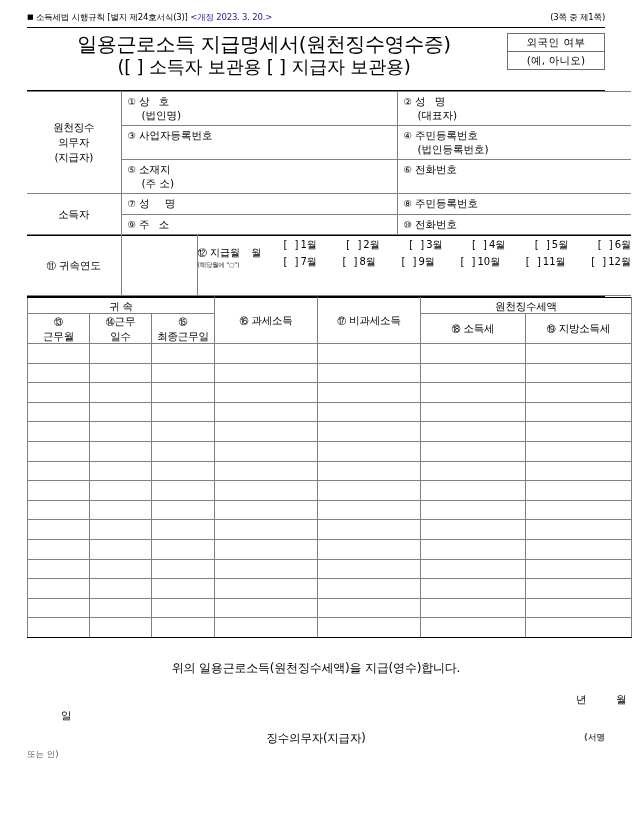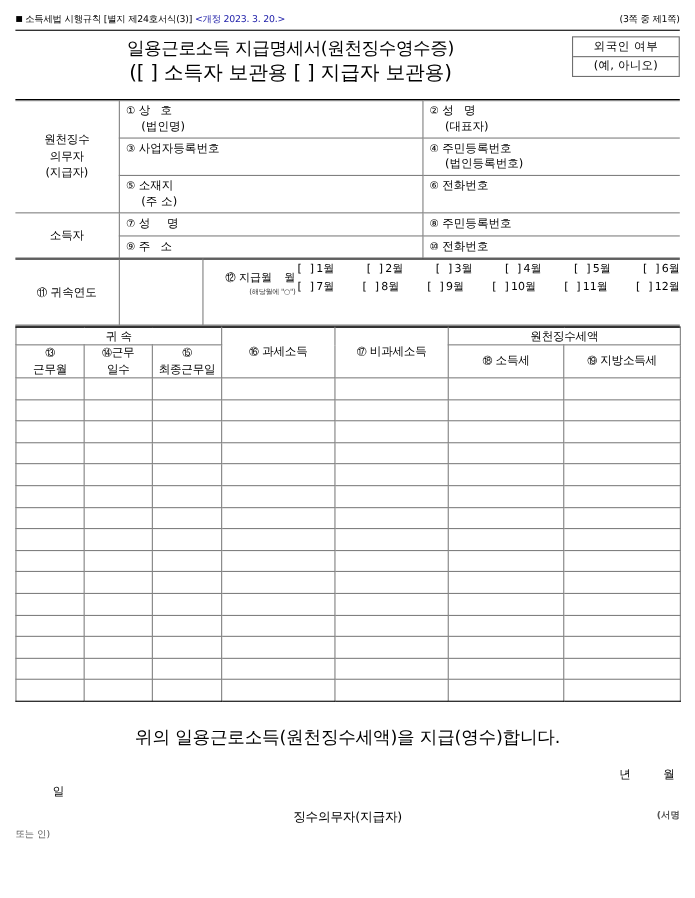--- a/index.html
+++ b/index.html
@@ -13,21 +13,21 @@
     font-family: "DejaVu Sans", "Liberation Sans", sans-serif;
     color: #000000;
     position: relative;
     overflow: hidden;
   }
   .page {
     position: relative;
     width: 632px;
     height: 704px;
     box-sizing: border-box;
-    padding: 0 14px;
+    padding: 0 27px;
   }
 
   
   .meta-row {
     display: flex;
     align-items: flex-end;
     justify-content: space-between;
     padding-top: 8px;
     height: 16px;
   }
@@ -57,21 +57,21 @@
   .title-block {
     position: relative;
     height: 52px;
     margin-top: 4px;
   }
   .title-lines {
     text-align: center;
     padding-right: 104px;
   }
   .title-main {
-    font-size: 16px;
+    font-size: 20px;
     letter-spacing: -0.4px;
     line-height: 24px;
     white-space: nowrap;
   }
   .title-sub {
     font-size: 18px;
     letter-spacing: -0.2px;
     line-height: 22px;
     white-space: nowrap;
   }
@@ -150,21 +150,20 @@
   .pay-month-cell {
     position: relative;
     padding: 2px 2px 2px 4px;
   }
   .pm-label {
     float: left;
     width: 84px;
     padding-top: 11px;
     font-size: 10px;
     line-height: 12px;
-    text-align: right;
   }
   .pm-label .pm-note {
     font-size: 6.5px;
     color: #333;
     letter-spacing: -0.3px;
   }
   .pm-months {
     margin-left: 86px;
     font-size: 10px;
     line-height: 17px;
@@ -198,21 +197,21 @@
   table.detail thead tr:first-child th { border-top: 1.4px solid #000; }
   .th-tall { height: 15px; }
   .th-two { height: 29px; }
   .detail-row td { height: 18.6px; }
   table.detail tbody tr:last-child td { border-bottom: 1.6px solid #000; }
   .small-num { font-size: 9px; }
 
   
   .statement {
     text-align: center;
-    font-size: 16px;
+    font-size: 12px;
     letter-spacing: -0.2px;
     margin-top: 22px;
   }
   .date-line {
     position: relative;
     height: 36px;
     margin-top: 16px;
     font-size: 10.5px;
   }
   .date-line .dl-year { position: absolute; left: 549px; top: 0; }

